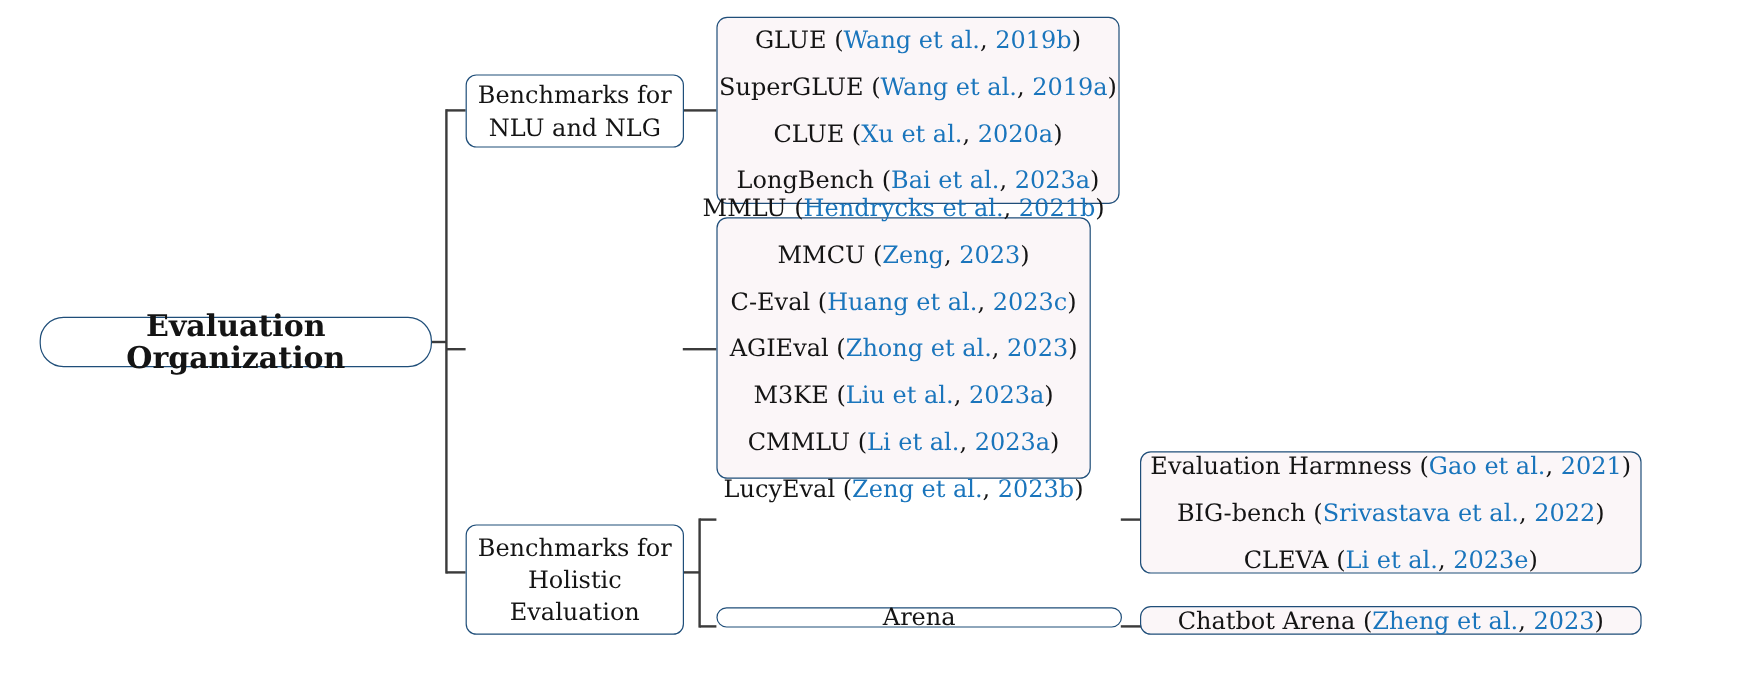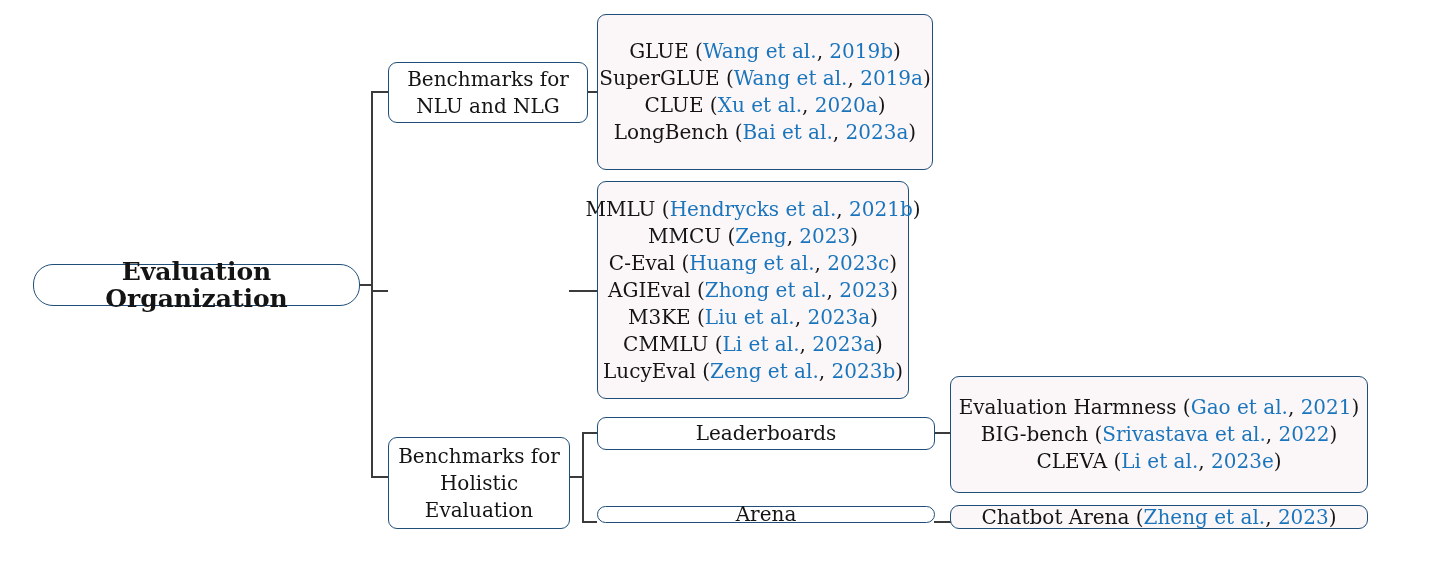--- a/index.html
+++ b/index.html
@@ -14,21 +14,21 @@
   body{background:#ffffff;font-family:"DejaVu Serif","Liberation Serif",serif;color:var(--ink)}
   .canvas{position:relative;width:1456px;height:572px;background:#ffffff;overflow:hidden}
 
   .node{
     position:absolute;
     border:1.6px solid var(--border);
     border-radius:9px;
     background:var(--node_bg);
     display:flex;align-items:center;justify-content:center;
     text-align:center;
-    font-size:20px;line-height:27px;
+    font-size:20px;line-height:27px;gap:12px;
   }
   .root{font-size:25px;font-weight:bold;border-radius:20px}
   .leaf{
     background:var(--leaf_bg);
     flex-direction:column;
     padding:4px 6px;
   }
   .cite-line{white-space:nowrap}
   .cite{color:var(--citation)}
   .hline,.vline{position:absolute;background:var(--line)}
@@ -51,30 +51,27 @@
   <div class="vline" style="left:582px;top:432px;height:91px"></div>
   <div class="hline" style="left:583px;top:432px;width:14px"></div>
   <div class="hline" style="left:583px;top:521px;width:14px"></div>
   <div class="hline" style="left:934px;top:432px;width:17px"></div>
   <div class="hline" style="left:934px;top:521px;width:17px"></div>
 
   <div class="node root" style="left:33px;top:264px;width:327px;height:42px">
     <span>Evaluation Organization</span>
   </div>
 
-  <div class="node" style="left:388px;top:62px;width:200px;height:61px">
+  <div class="node" style="left:388px;top:62px;width:182px;height:61px">
     <span>Benchmarks for NLU and NLG</span>
   </div>
   <div class="node" style="left:388px;top:437px;width:182px;height:92px">
     <span>Benchmarks for Holistic Evaluation</span>
   </div>
 
-  <div class="node" style="left:597px;top:417px;width:338px;height:33px">
-    <span>Leaderboards</span>
-  </div>
   <div class="node" style="left:597px;top:506px;width:338px;height:17px">
     <span>Arena</span>
   </div>
 
   <div class="node leaf" style="left:597px;top:14px;width:336px;height:156px">
       <div class="cite-line"><span>GLUE</span> (<span class="cite">Wang et al.</span>, <span class="cite">2019b</span>)</div>
       <div class="cite-line"><span>SuperGLUE</span> (<span class="cite">Wang et al.</span>, <span class="cite">2019a</span>)</div>
       <div class="cite-line"><span>CLUE</span> (<span class="cite">Xu et al.</span>, <span class="cite">2020a</span>)</div>
       <div class="cite-line"><span>LongBench</span> (<span class="cite">Bai et al.</span>, <span class="cite">2023a</span>)</div>
     </div>
@@ -82,21 +79,21 @@
   <div class="node leaf" style="left:597px;top:181px;width:312px;height:218px">
       <div class="cite-line"><span>MMLU</span> (<span class="cite">Hendrycks et al.</span>, <span class="cite">2021b</span>)</div>
       <div class="cite-line"><span>MMCU</span> (<span class="cite">Zeng</span>, <span class="cite">2023</span>)</div>
       <div class="cite-line"><span>C-Eval</span> (<span class="cite">Huang et al.</span>, <span class="cite">2023c</span>)</div>
       <div class="cite-line"><span>AGIEval</span> (<span class="cite">Zhong et al.</span>, <span class="cite">2023</span>)</div>
       <div class="cite-line"><span>M3KE</span> (<span class="cite">Liu et al.</span>, <span class="cite">2023a</span>)</div>
       <div class="cite-line"><span>CMMLU</span> (<span class="cite">Li et al.</span>, <span class="cite">2023a</span>)</div>
       <div class="cite-line"><span>LucyEval</span> (<span class="cite">Zeng et al.</span>, <span class="cite">2023b</span>)</div>
     </div>
 
-  <div class="node leaf" style="left:950px;top:376px;width:418px;height:117px">
+  <div class="node leaf" style="left:950px;top:376px;width:418px;height:102px">
       <div class="cite-line"><span>Evaluation Harmness</span> (<span class="cite">Gao et al.</span>, <span class="cite">2021</span>)</div>
       <div class="cite-line"><span>BIG-bench</span> (<span class="cite">Srivastava et al.</span>, <span class="cite">2022</span>)</div>
       <div class="cite-line"><span>CLEVA</span> (<span class="cite">Li et al.</span>, <span class="cite">2023e</span>)</div>
     </div>
 
   <div class="node leaf" style="left:950px;top:505px;width:418px;height:24px">
       <div class="cite-line"><span>Chatbot Arena</span> (<span class="cite">Zheng et al.</span>, <span class="cite">2023</span>)</div>
     </div>
 
 </div>

